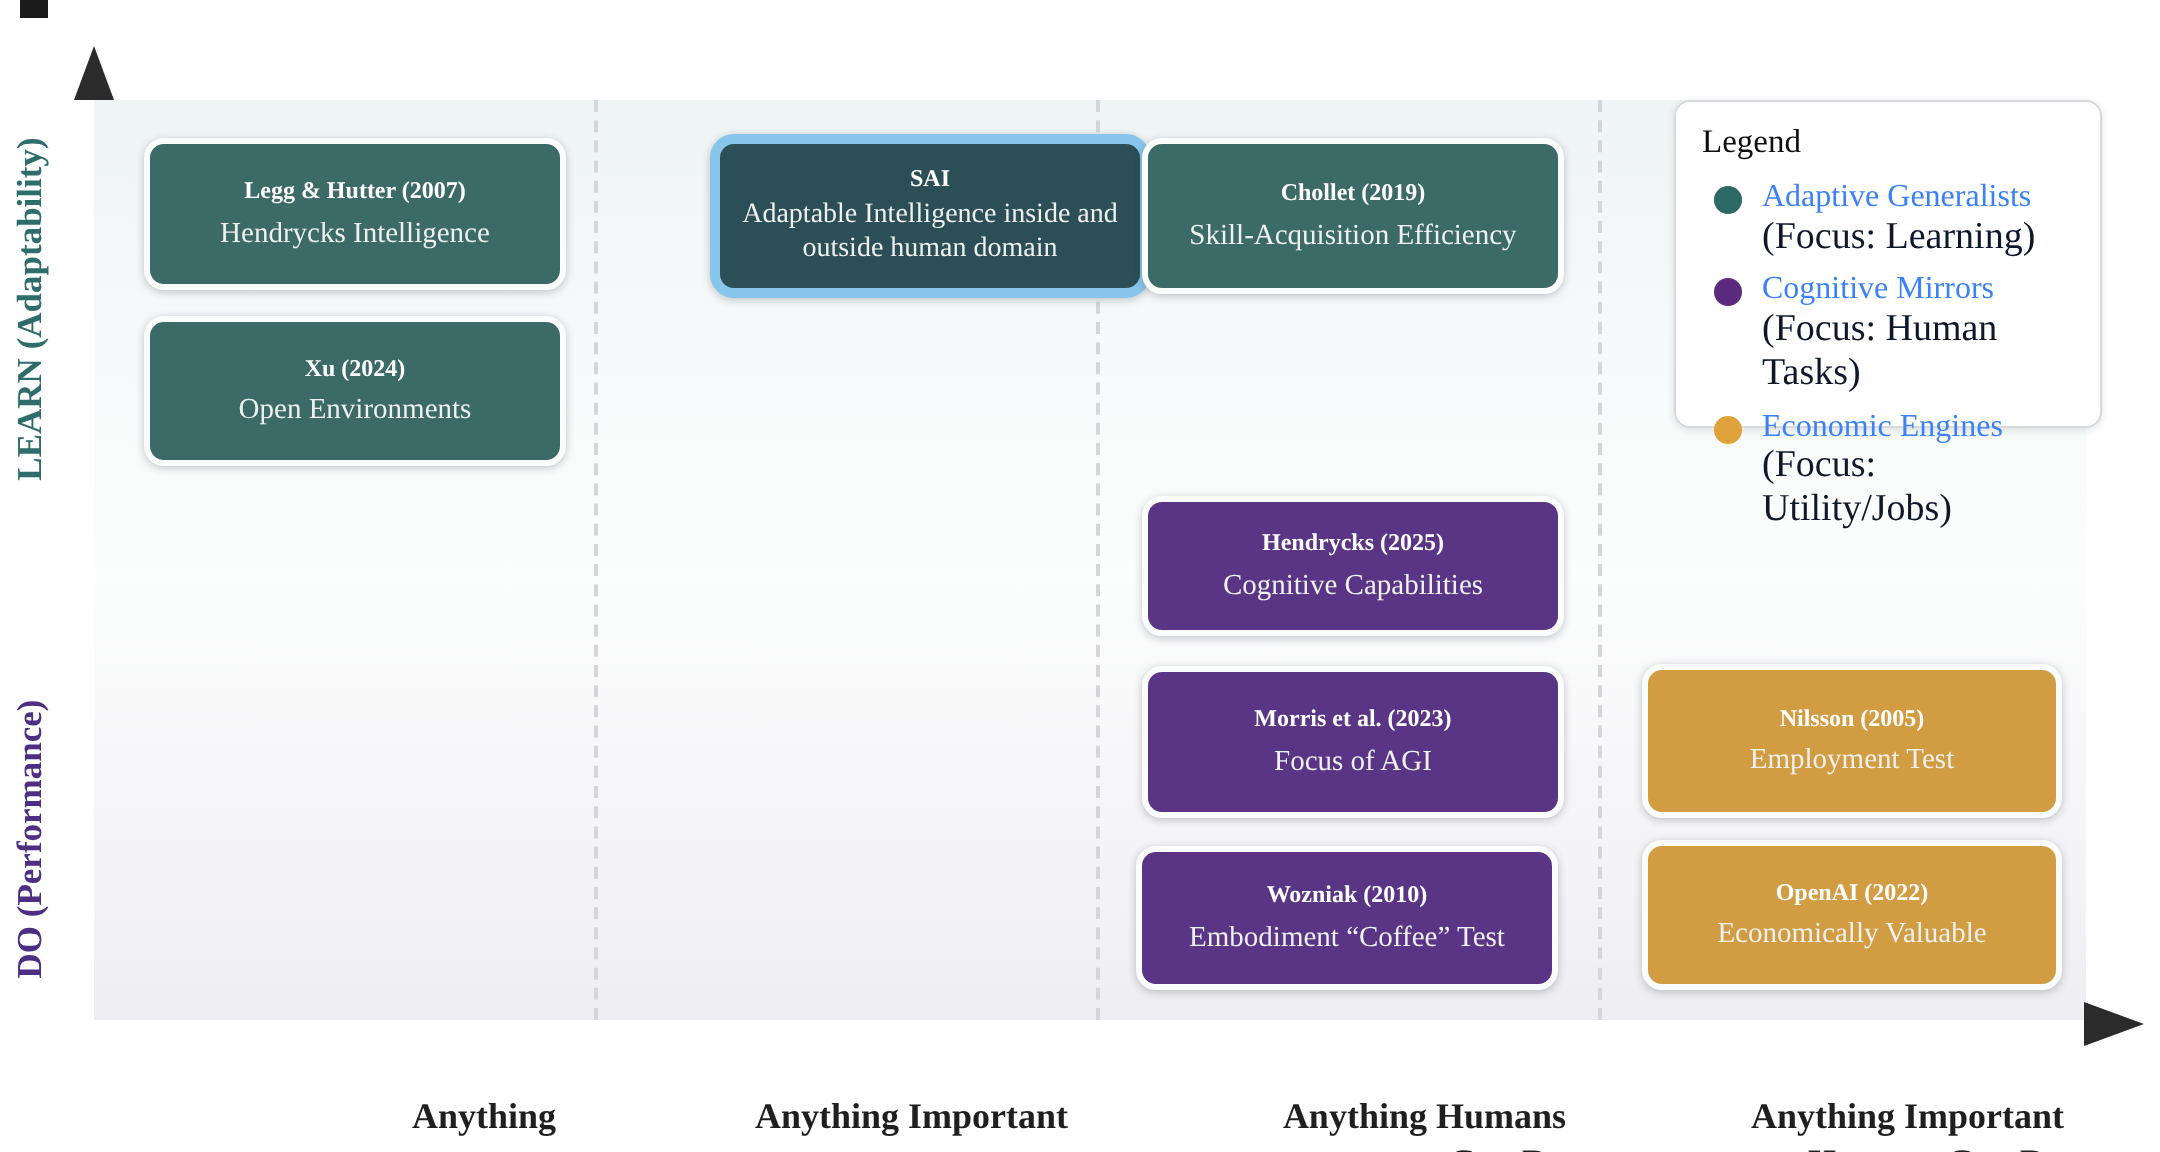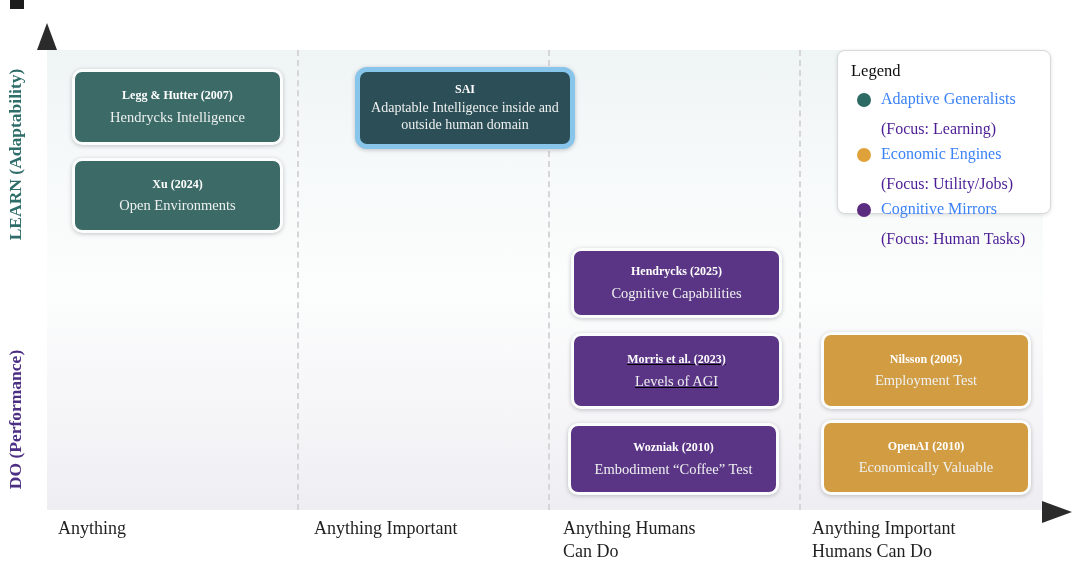--- a/index.html
+++ b/index.html
@@ -58,25 +58,25 @@
 
   .legend {
     position: absolute; left: 837px; top: 50px; width: 214px; height: 164px;
     background: #ffffff; border: 1.5px solid #d8d9dd; border-radius: 8px;
     box-shadow: 0 1px 4px rgba(0,0,0,0.12); padding: 10px 13px 6px 13px;
   }
   .legend-title { font-weight: normal; font-size: 16.5px; color: #0e0e0e; margin-bottom: 9px; }
   .legend-item { display: flex; align-items: flex-start; gap: 10px; margin-bottom: 7px; margin-left: 6px; }
   .dot { width: 14px; height: 14px; border-radius: 50%; flex: 0 0 14px; margin-top: 3px; }
   .legend-label { font-size: 16px; color: #3b82f6; line-height: 1.1; display: block; }
-  .legend-focus { font-size: 16px; color: #4c1d95; line-height: 1.15; display: block; margin-top: 12px; }
+  .legend-focus { font-size: 19px; color: #0f172a; line-height: 1.15; display: block; }
 
   .xlab {
-    position: absolute; top: 517px; width: 220px; text-align: left;
-    font-weight: normal; font-size: 18px; color: #1f1f1f; line-height: 1.25;
+    position: absolute; top: 547px; width: 220px; text-align: right;
+    font-weight: bold; font-size: 18px; color: #1f1f1f; line-height: 1.25;
     white-space: pre-line;
   }
   .x0 { left: 58px; }  .x1 { left: 314px; } .x2 { left: 563px; } .x3 { left: 812px; }
 </style>
 </head>
 <body>
 
 <div class="canvas">
 
   <div class="corner-artifact"></div>
@@ -101,67 +101,71 @@
   <div class="box b-xu" style="background: rgb(59, 106, 103);">
     <div class="box-title">Xu (2024)</div>
     <div class="box-sub">Open Environments</div>
   </div>
 
   <div class="box b-sai" style="background: rgb(44, 78, 86); border-color: rgb(135, 197, 234);">
     <div class="box-title">SAI</div>
     <div class="box-sub">Adaptable Intelligence inside and outside human domain</div>
   </div>
 
+  <div class="box b-chollet" style="background: rgb(59, 106, 103);">
+    <div class="box-title">Chollet (2019)</div>
+    <div class="box-sub">Skill-Acquisition Efficiency</div>
+  </div>
 
   <div class="box b-hendrycks" style="background: rgb(91, 53, 133);">
     <div class="box-title">Hendrycks (2025)</div>
     <div class="box-sub">Cognitive Capabilities</div>
   </div>
 
-  <div class="box b-morris" style="background: rgb(91, 53, 133); text-decoration: underline;">
+  <div class="box b-morris" style="background: rgb(91, 53, 133);">
     <div class="box-title">Morris et al. (2023)</div>
-    <div class="box-sub">Levels of AGI</div>
+    <div class="box-sub">Focus of AGI</div>
   </div>
 
   <div class="box b-wozniak" style="background: rgb(91, 53, 133);">
     <div class="box-title">Wozniak (2010)</div>
     <div class="box-sub">Embodiment “Coffee” Test</div>
   </div>
 
   <div class="box b-nilsson" style="background: rgb(210, 156, 67);">
     <div class="box-title">Nilsson (2005)</div>
     <div class="box-sub">Employment Test</div>
   </div>
 
   <div class="box b-openai" style="background: rgb(210, 156, 67);">
-    <div class="box-title">OpenAI (2010)</div>
+    <div class="box-title">OpenAI (2022)</div>
     <div class="box-sub">Economically Valuable</div>
   </div>
 
   <div class="legend">
     <div class="legend-title">Legend</div>
     <div class="legend-item">
       <span class="dot" style="background: rgb(45, 106, 100);"></span>
       <span class="legend-texts">
         <span class="legend-label">Adaptive Generalists</span>
         <span class="legend-focus">(Focus: Learning)</span>
       </span>
     </div>
     <div class="legend-item">
+      <span class="dot" style="background: rgb(90, 43, 126);"></span>
+      <span class="legend-texts">
+        <span class="legend-label">Cognitive Mirrors</span>
+        <span class="legend-focus">(Focus: Human Tasks)</span>
+      </span>
+    </div>
+    <div class="legend-item">
       <span class="dot" style="background: rgb(223, 162, 58);"></span>
       <span class="legend-texts">
         <span class="legend-label">Economic Engines</span>
         <span class="legend-focus">(Focus: Utility/Jobs)</span>
-      </span>
-    </div>
-    <div class="legend-item">
-      <span class="dot" style="background: rgb(90, 43, 126);"></span>
-      <span class="legend-texts">
-        <span class="legend-label">Cognitive Mirrors</span>
-        <span class="legend-focus">(Focus: Human Tasks)</span>
       </span>
     </div>
   </div>
 
   <div class="xlab x0">Anything</div>
   <div class="xlab x1">Anything Important</div>
   <div class="xlab x2">Anything Humans
 Can Do</div>
   <div class="xlab x3">Anything Important
 Humans Can Do</div>

